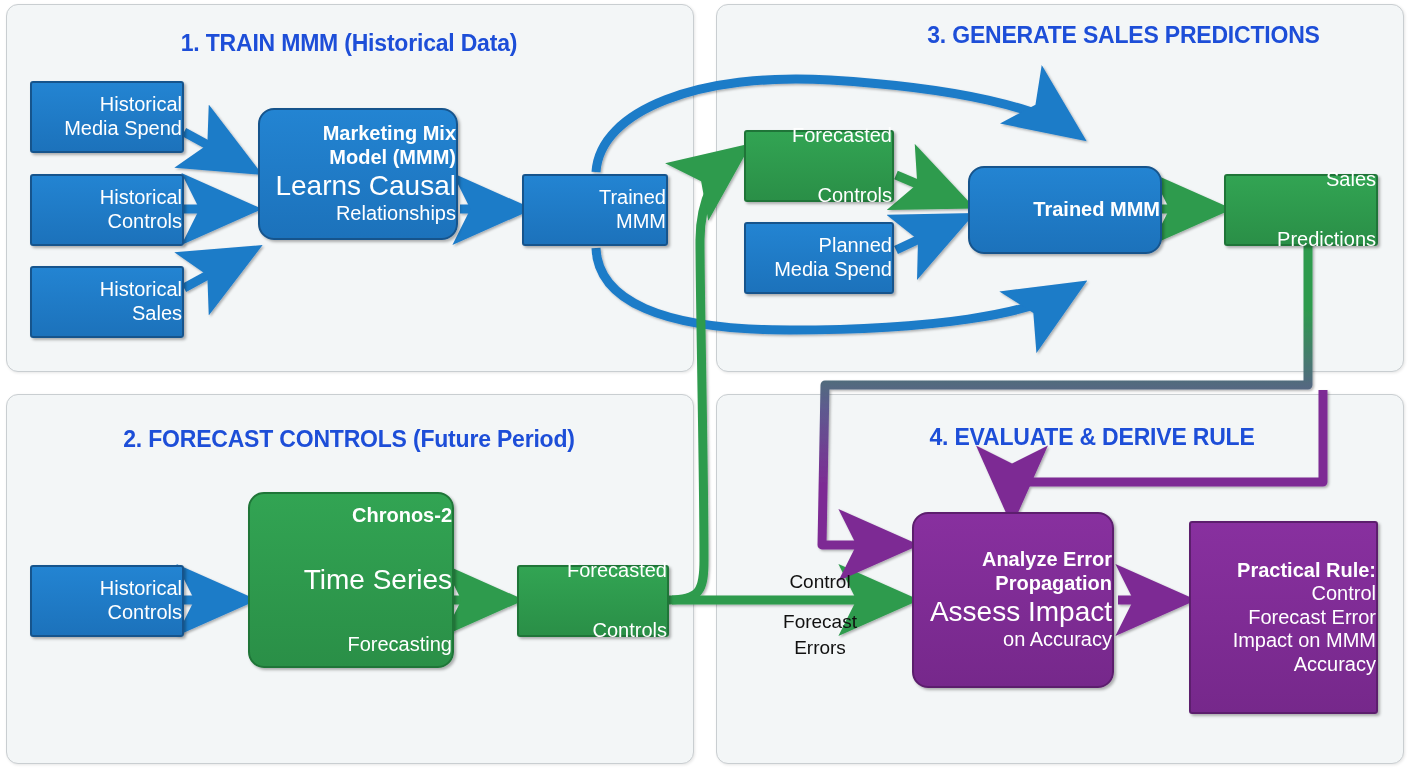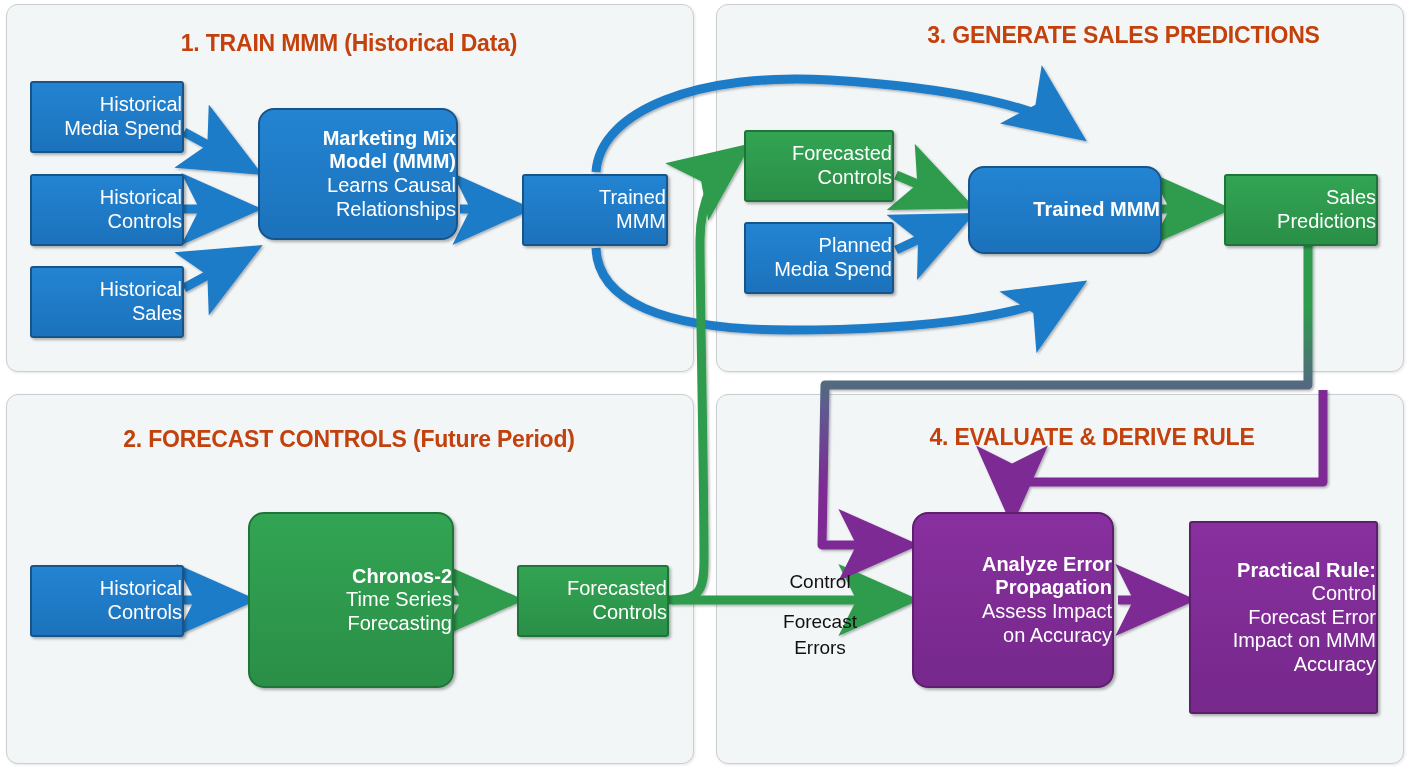--- a/index.html
+++ b/index.html
@@ -18,44 +18,44 @@
     border:1.5px solid #c9ced1;
     border-radius:12px;
     box-shadow:1px 1px 3px rgba(0,0,0,.10);
   }
   .panel-title{
     position:absolute;
     width:100%;
     text-align:center;
     font-weight:bold;
     font-size:23px;
-    color:#c2410c;
+    color:#1d4ed8;
     letter-spacing:-0.2px;
     white-space:nowrap;
   }
 
   
   .node{
     position:absolute;
     box-sizing:border-box;
     display:flex;
     flex-direction:column;
     align-items:flex-end;
     justify-content:center;
     text-align:center;
     color:#ffffff;
     line-height:1.18;
     box-shadow:2px 2px 3px rgba(0,0,0,.30);
     z-index:5;
   }
   .node .t1{font-size:20px;}
   .node.bold .t1{font-weight:bold;}
-  .node .t2{font-size:20px;}
+  .node .t2{font-size:28px;}
   .blue-soft{background:linear-gradient(180deg,#2384d2 0%,#1c72bb 100%);border:2px solid #16548c;}
-  .green-soft{background:linear-gradient(180deg,#32a453 0%,#2a8f47 100%);border:2px solid #1f7538;}
+  .green-soft{background:linear-gradient(180deg,#32a453 0%,#2a8f47 100%);border:2px solid #1f7538;gap:36px;}
   .purple-soft{background:linear-gradient(180deg,#88309f 0%,#76288b 100%);border:2px solid #5c1e6d;}
   .rounded{border-radius:16px;}
   .sq{border-radius:3px;}
 
   .free-label{
     position:absolute;
     text-align:center;
     font-size:19px;
     color:#111;
     line-height:1.45;
@@ -179,21 +179,21 @@
   <div class="node green-soft sq" style="left:1224px;top:174px;width:154px;height:72px;">
     <span class="t1">Sales</span>
     <span class="t1">Predictions</span>
   </div>
 
   <div class="node blue-soft sq" style="left:30px;top:565px;width:154px;height:72px;">
     <span class="t1">Historical</span>
     <span class="t1">Controls</span>
   </div>
 
-  <div class="node green-soft rounded bold" style="left:248px;top:512px;width:206px;height:176px;padding-left:31px;">
+  <div class="node green-soft rounded bold" style="left:248px;top:492px;width:206px;height:176px;padding-left:31px;">
     <span class="t1">Chronos-2</span>
     <span class="t2" style="font-weight:normal">Time Series</span>
     <span class="t1" style="font-weight:normal">Forecasting</span>
   </div>
 
   <div class="node green-soft sq" style="left:517px;top:565px;width:152px;height:72px;">
     <span class="t1">Forecasted</span>
     <span class="t1">Controls</span>
   </div>
 

